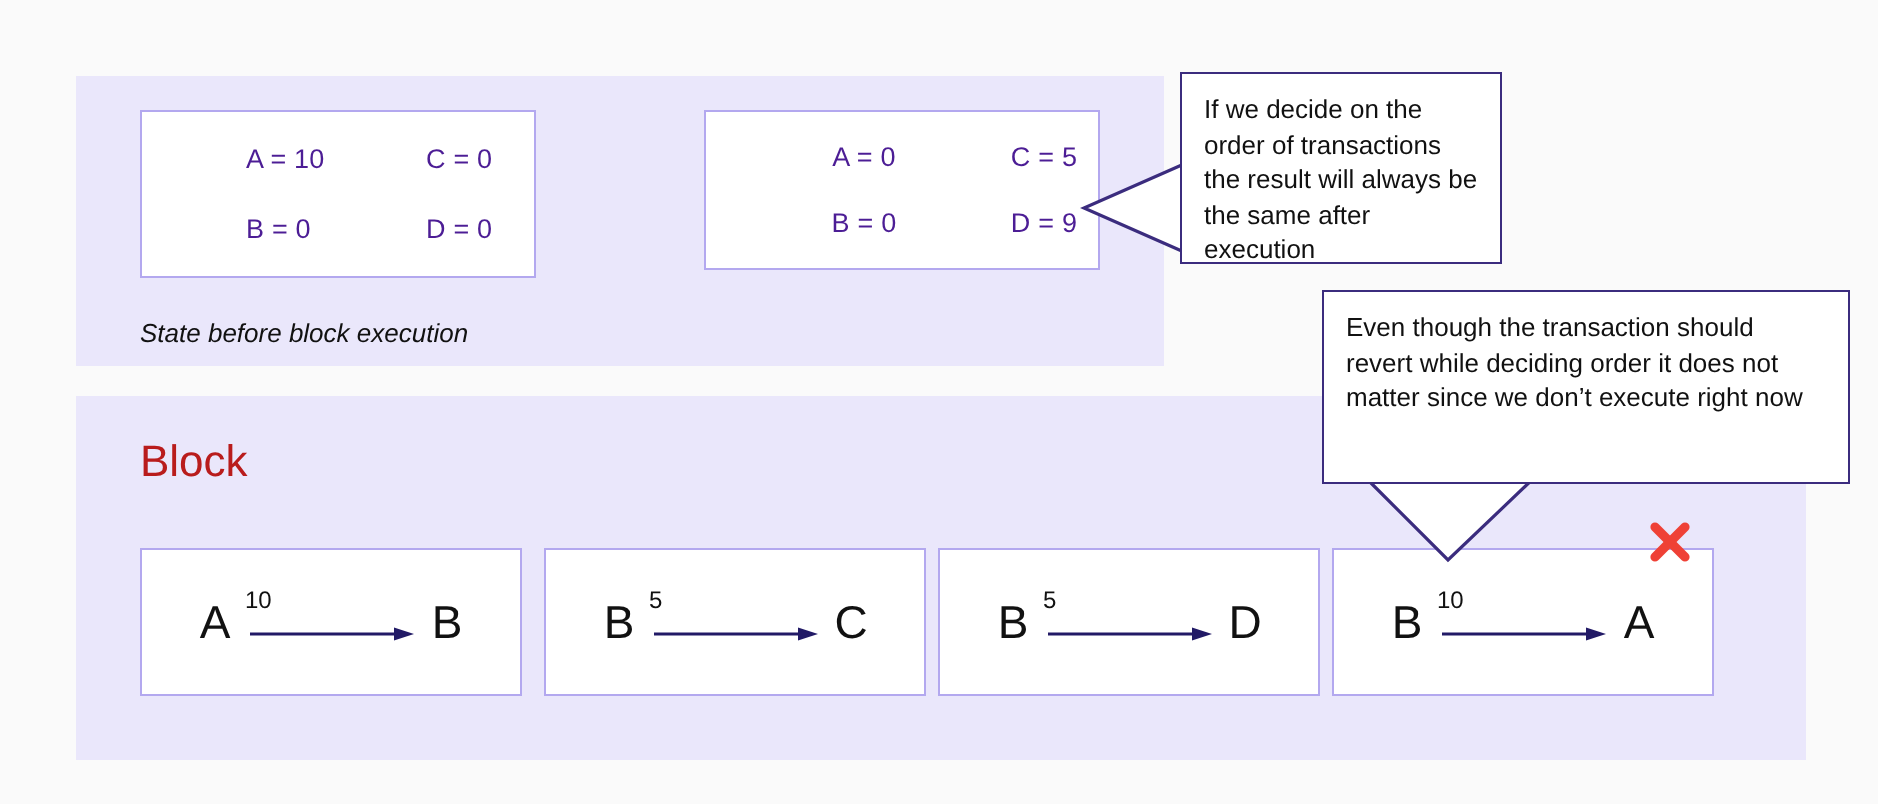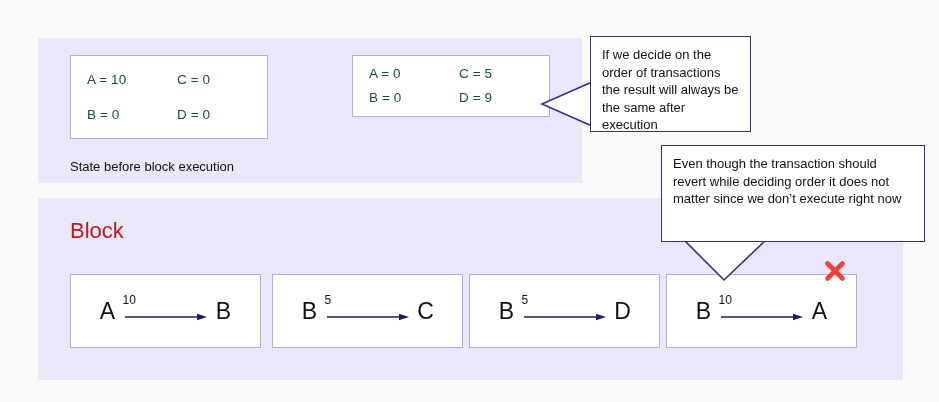--- a/index.html
+++ b/index.html
@@ -19,34 +19,34 @@
   #panel-state{left:38px;top:38px;width:544px;height:145px;}
   #panel-block{left:38px;top:198px;width:865px;height:182px;}
 
   
   .state-box{
     position:absolute;background:#ffffff;
     border:1px solid #b3a8ef;
     box-sizing:border-box;
   }
   #state-box-before{left:70px;top:55px;width:198px;height:84px;}
-  #state-box-after{left:352px;top:55px;width:198px;height:62px;}
+  #state-box-after{left:352px;top:55px;width:198px;height:80px;text-align:center;}
   .state-grid{
     position:absolute;left:0;top:0;right:0;bottom:0;
     display:grid;
     grid-template-columns:1fr 1fr;
     grid-template-rows:1fr 1fr;
     align-items:center;
     padding:6px 0 6px 16px;
     box-sizing:border-box;
   }
-  .state-cell{font-size:13.5px;color:#14532d;letter-spacing:.1px;line-height:1;}
+  .state-cell{font-size:13.5px;color:#4c1d95;letter-spacing:.1px;line-height:1;margin-left:36px;}
 
   .caption{
-    position:absolute;font-size:13px;color:#111;white-space:nowrap;
+    position:absolute;font-size:13px;color:#111;white-space:nowrap;font-style:italic;
   }
   #caption-before{left:70px;top:159px;}
   #caption-after{left:317px;top:159px;}
 
   
   #block-title{
     position:absolute;left:70px;top:220px;
     font-size:22px;color:#b91c1c;line-height:1;white-space:nowrap;
   }
 

